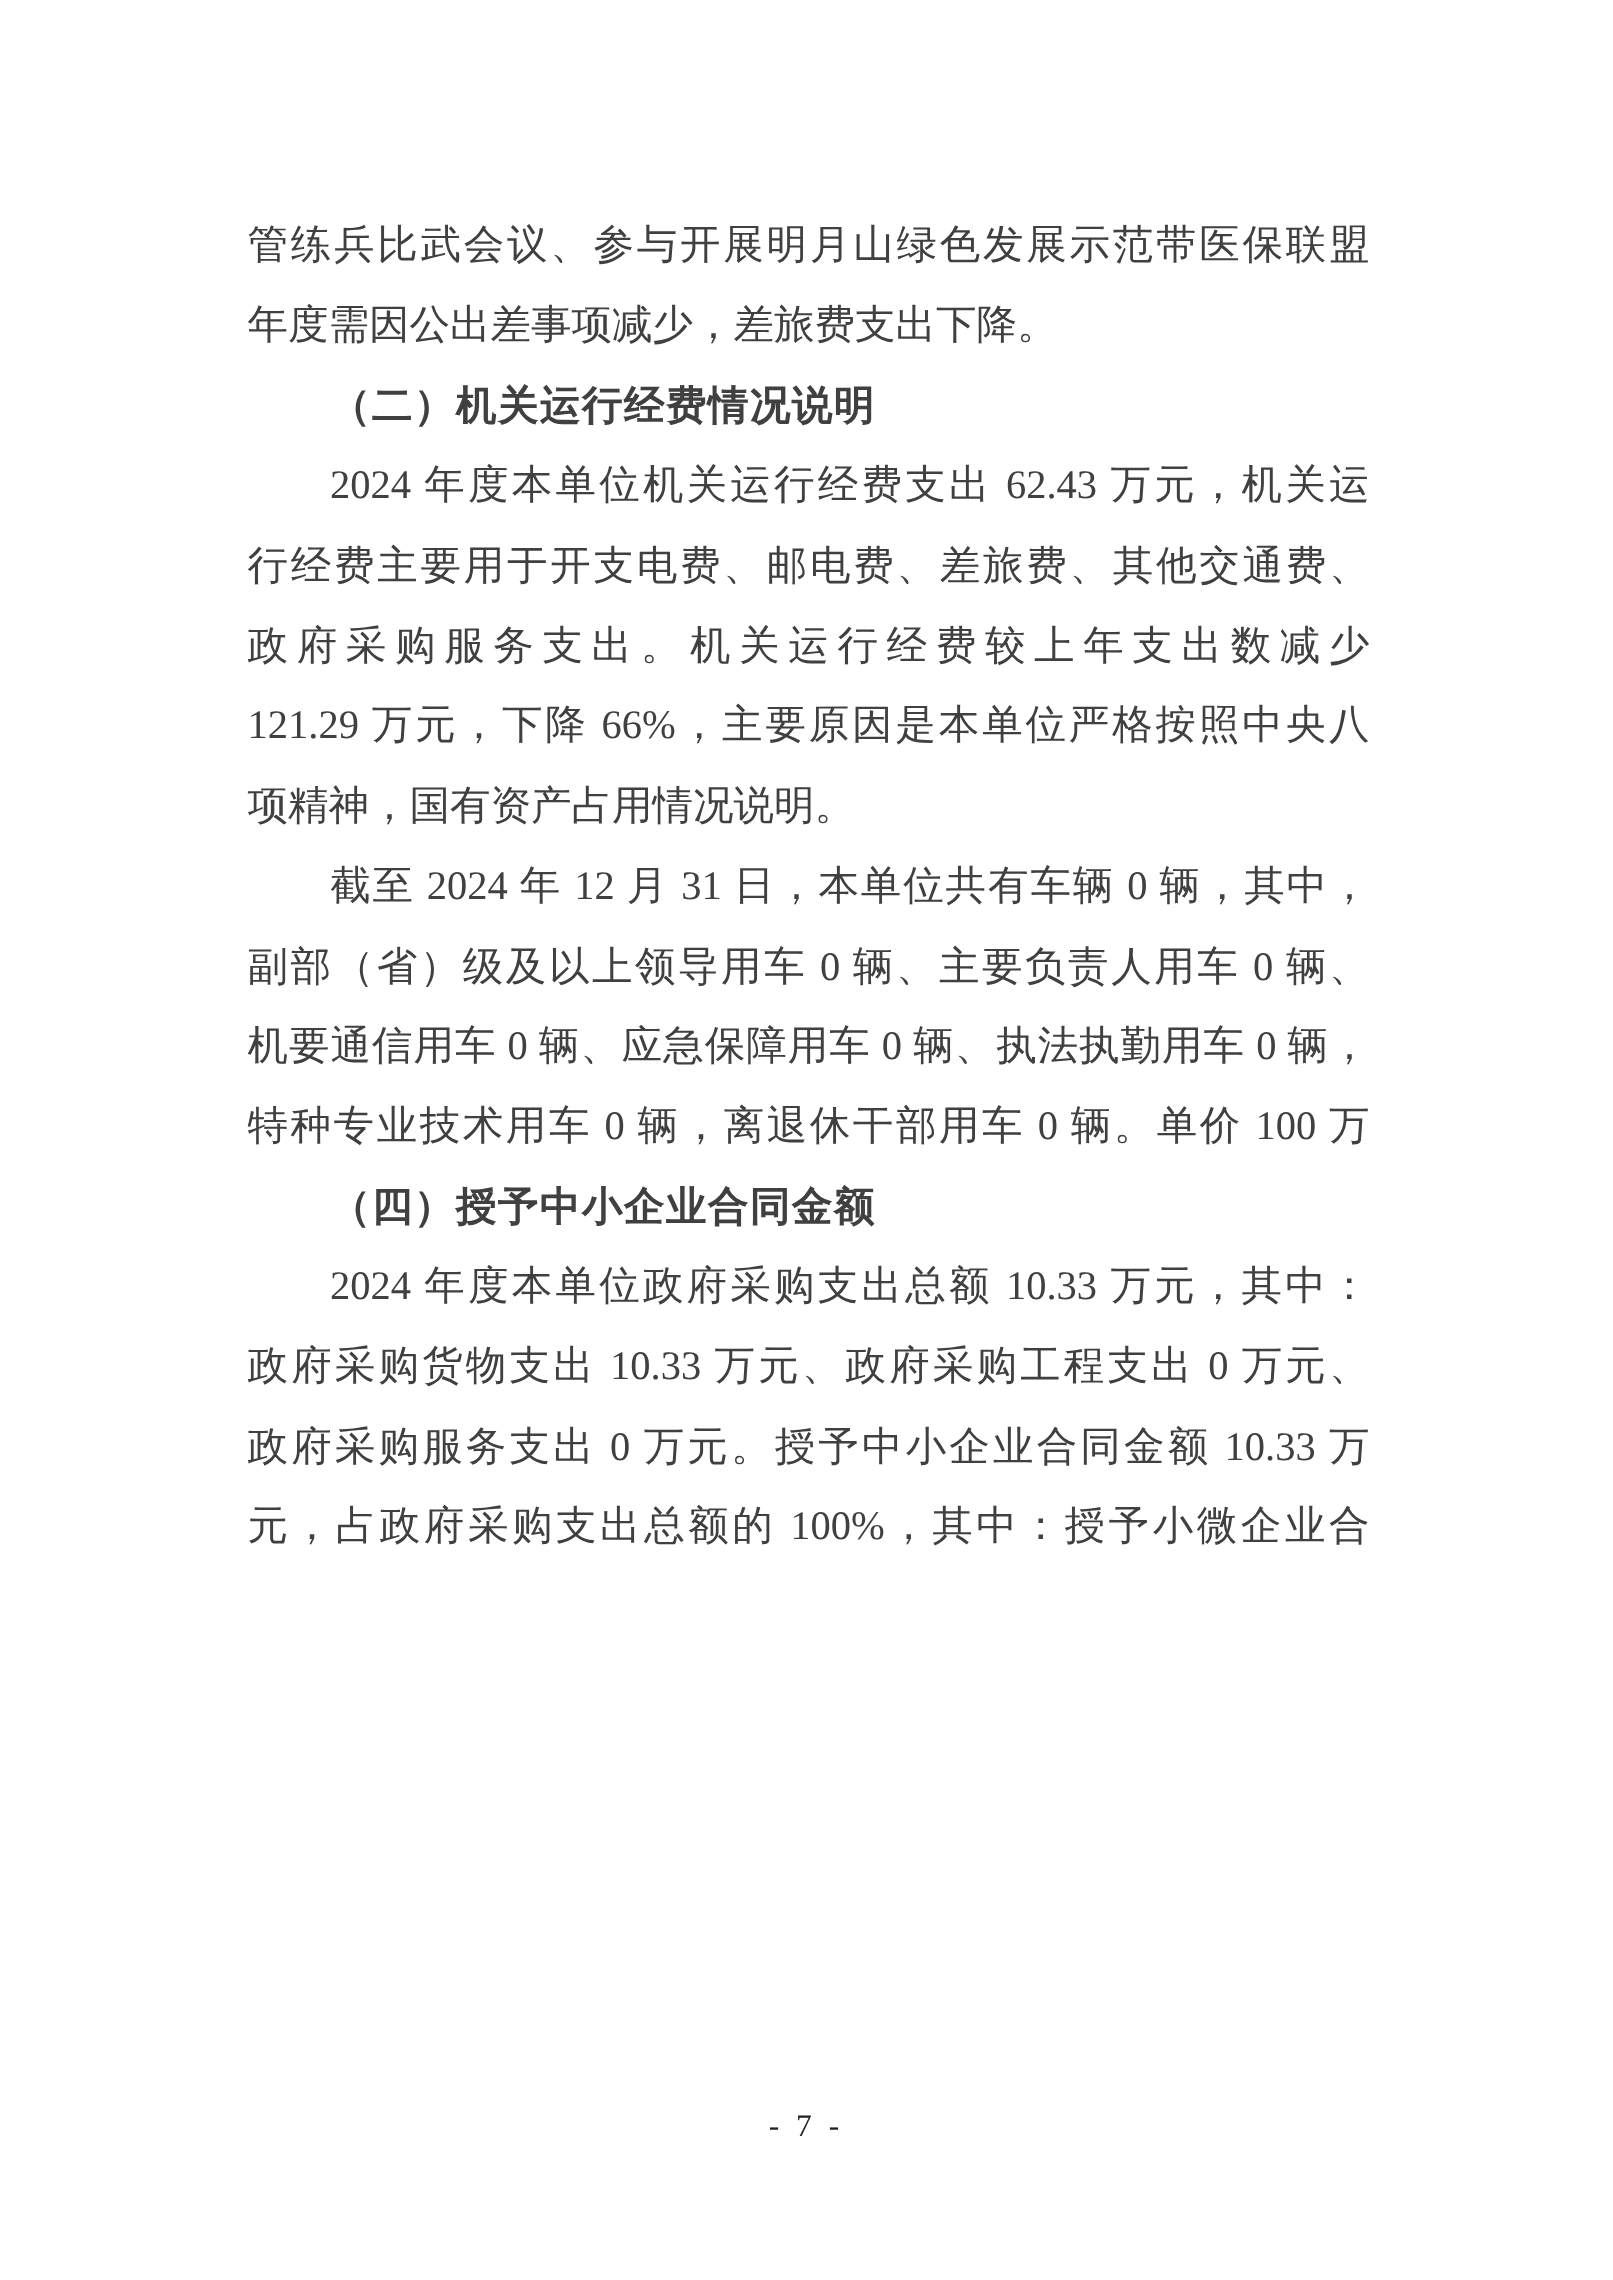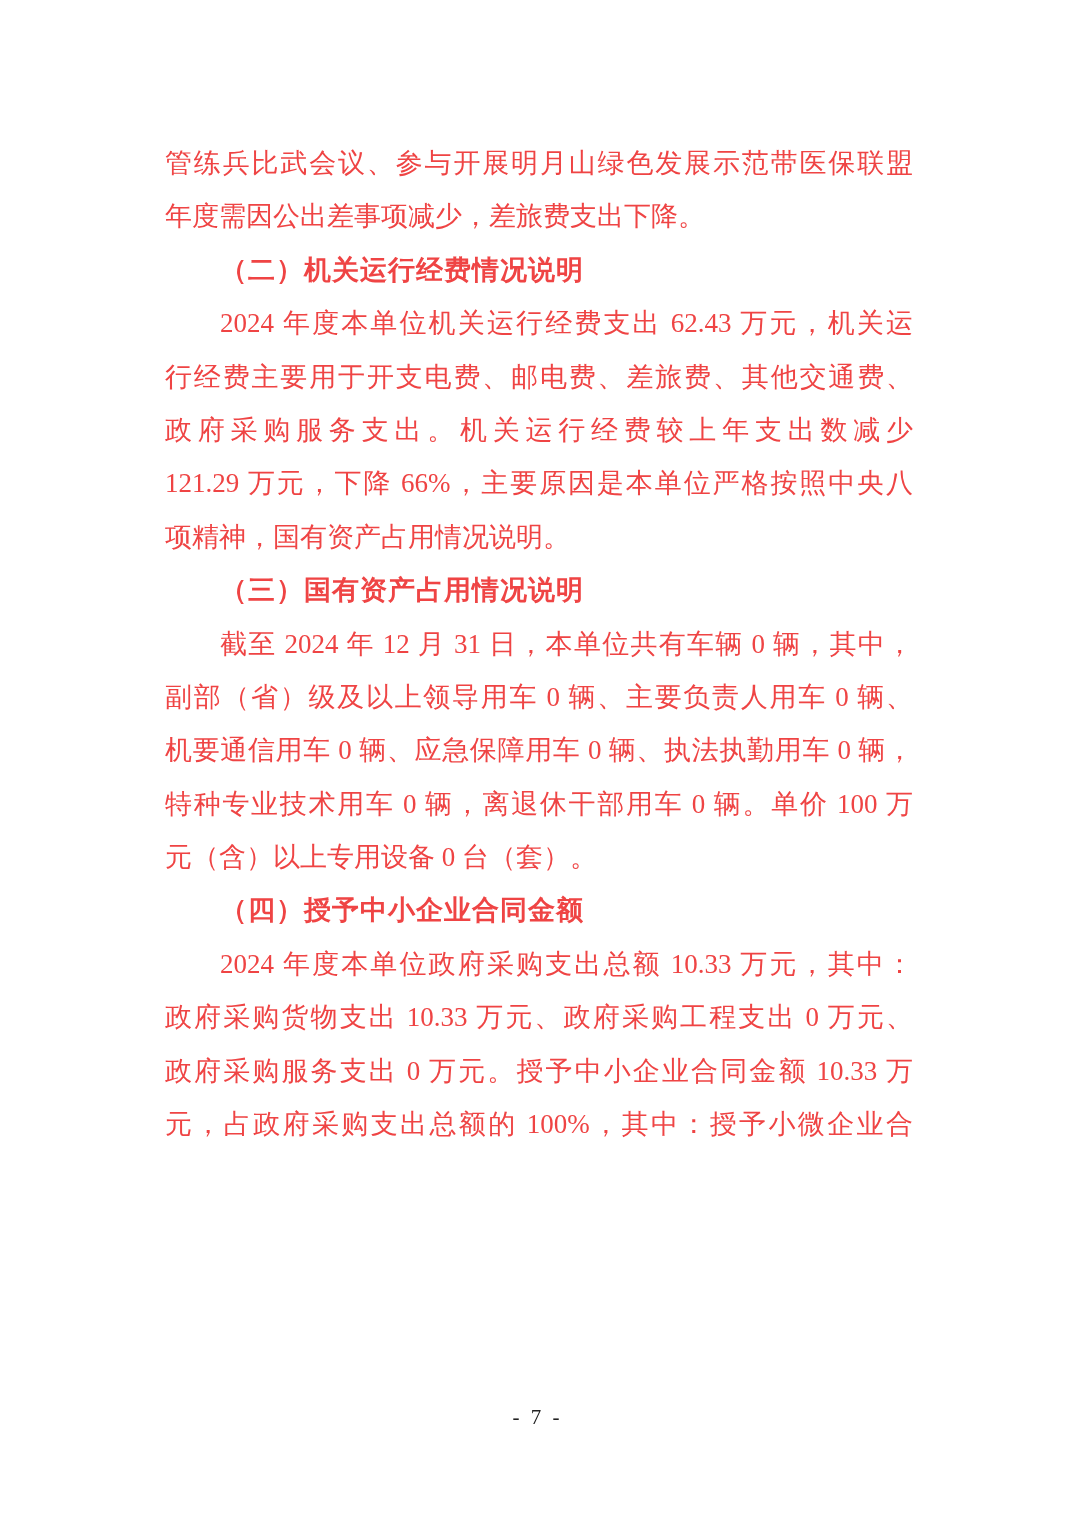--- a/index.html
+++ b/index.html
@@ -24,21 +24,21 @@
     width: 748px;
   }
   .line {
     height: 53.4px;
     line-height: 53.4px;
     font-size: 27px;
     text-align: justify;
     text-align-last: justify;
     overflow: hidden;
     white-space: normal;
-    color: #ef4444;
+    color: #404040;
   }
   .line.last {
     text-align: right;
     text-align-last: left;
   }
   .line.indent {
     text-indent: 55px;
   }
   .line.heading {
     font-weight: 700;
@@ -65,26 +65,24 @@
 <div class="page">
   <div class="content" id="doc-content">
       <div class="line">管练兵比武会议、参与开展明月山绿色发展示范带医保联盟</div>
       <div class="line last">年度需因公出差事项减少，差旅费支出下降。</div>
       <div class="line heading indent last">（二）机关运行经费情况说明</div>
       <div class="line indent">2024 年度本单位机关运行经费支出 62.43 万元，机关运</div>
       <div class="line">行经费主要用于开支电费、邮电费、差旅费、其他交通费、</div>
       <div class="line">政府采购服务支出。机关运行经费较上年支出数减少</div>
       <div class="line">121.29 万元，下降 66%，主要原因是本单位严格按照中央八</div>
       <div class="line last">项精神，国有资产占用情况说明。</div>
-      <div class="line heading indent last">（三）国有资产占用情况说明</div>
       <div class="line indent">截至 2024 年 12 月 31 日，本单位共有车辆 0 辆，其中，</div>
       <div class="line">副部（省）级及以上领导用车 0 辆、主要负责人用车 0 辆、</div>
       <div class="line">机要通信用车 0 辆、应急保障用车 0 辆、执法执勤用车 0 辆，</div>
       <div class="line">特种专业技术用车 0 辆，离退休干部用车 0 辆。单价 100 万</div>
-      <div class="line last">元（含）以上专用设备 0 台（套）。</div>
       <div class="line heading indent last">（四）授予中小企业合同金额</div>
       <div class="line indent">2024 年度本单位政府采购支出总额 10.33 万元，其中：</div>
       <div class="line">政府采购货物支出 10.33 万元、政府采购工程支出 0 万元、</div>
       <div class="line">政府采购服务支出 0 万元。授予中小企业合同金额 10.33 万</div>
       <div class="line">元，占政府采购支出总额的 100%，其中：授予小微企业合</div>
     </div>
   <div class="pagenum">- 7 -</div>
 </div>
 
 </body></html>

